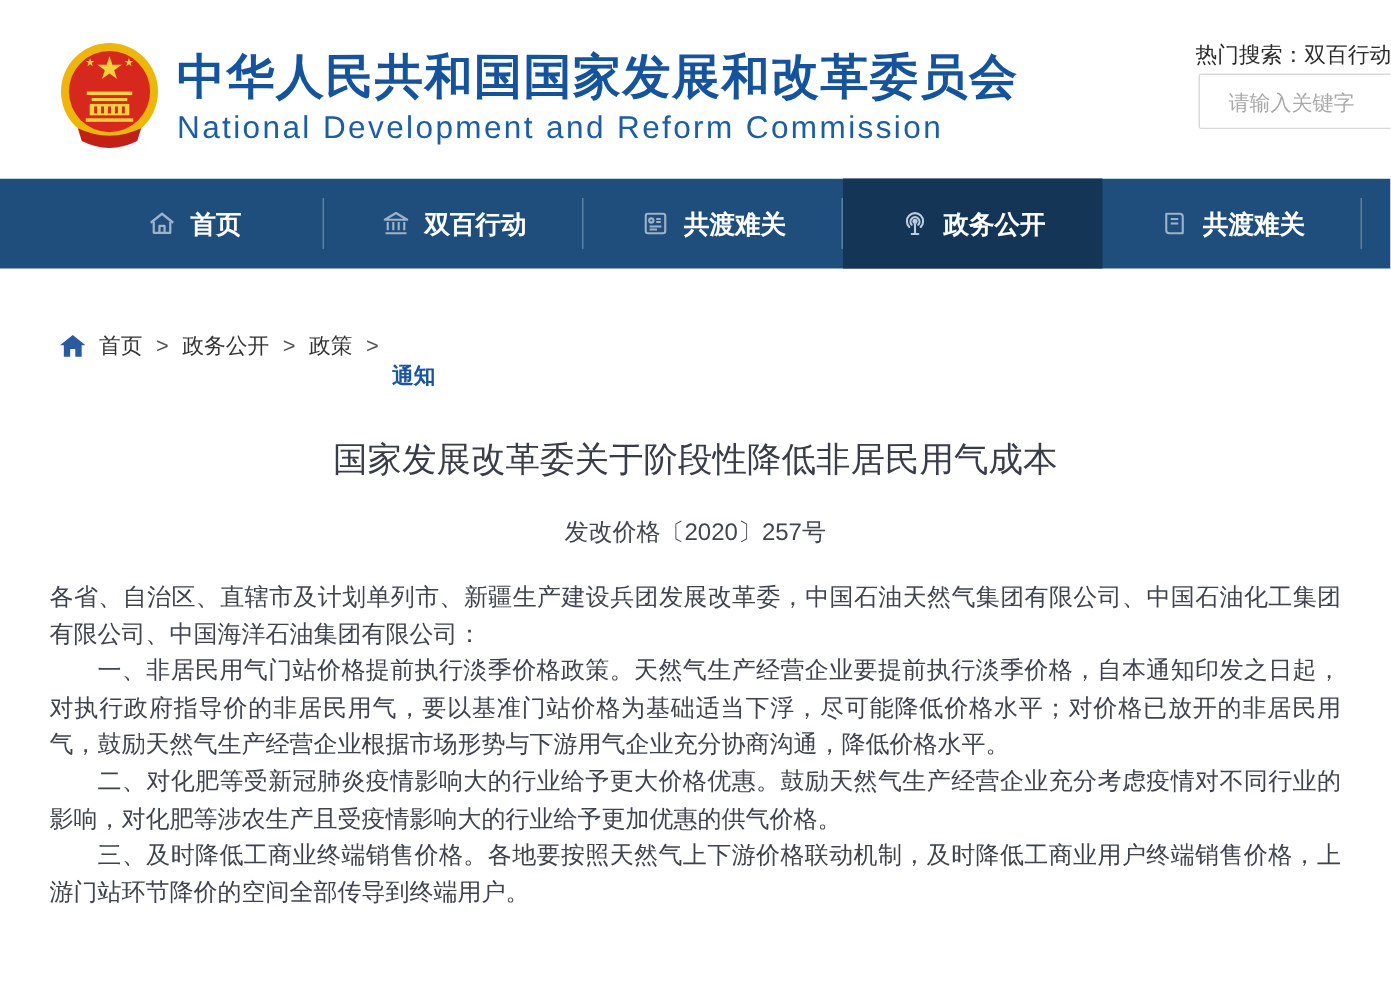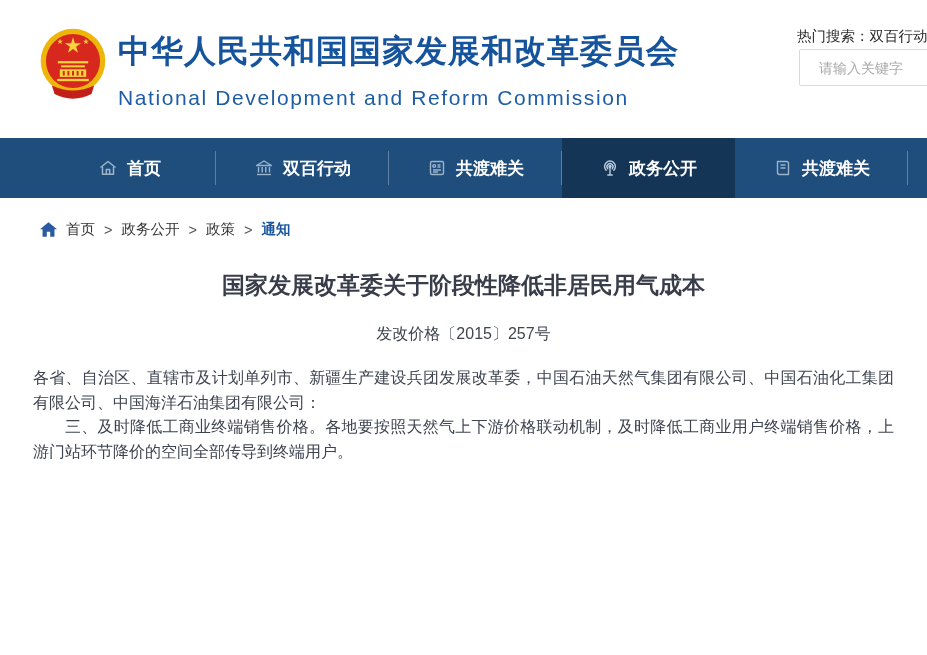--- a/index.html
+++ b/index.html
@@ -1,24 +1,24 @@
 <!DOCTYPE html>
 <html><head>
 <meta charset="utf-8">
 <style>
   * { margin:0; padding:0; box-sizing:border-box; }
   html,body { width:927px; height:655px; overflow:hidden; background:#fff;
     font-family:"Liberation Sans","DejaVu Sans",sans-serif; }
 
   
-  .header { position:relative; height:138px; background:#fff; }
+  .header { position:relative; height:119px; background:#fff; }
   .logo { position:absolute; left:40px; top:27px; width:66px; height:80px; }
   .titles { position:absolute; left:118px; top:30px; }
   .title-cn { font-size:32px; font-weight:bold; color:#15549d; letter-spacing:1px; white-space:nowrap; }
-  .title-en { font-size:21px; color:#1d5da5; letter-spacing:1.6px; margin-top:12px; white-space:nowrap; }
+  .title-en { font-size:21px; color:#1d5da5; letter-spacing:1.6px; margin-top:0; white-space:nowrap; }
   .hot-search { position:absolute; left:797px; top:27px; font-size:14.5px; color:#2b2b2b; white-space:nowrap;text-align:right; }
   .search-box { position:absolute; left:799px; top:49px; width:180px; height:37px;
     border:1px solid #d9d9d9; background:#fff; border-radius:2px; }
   .search-box input { width:100%; height:100%; border:none; outline:none; padding-left:19px;
     font-size:14px; color:#333; font-family:inherit; }
   .search-box input::placeholder { color:#a9a9a9; }
 
   
   .nav { height:60px; background:#1f4e7d; display:flex; padding-left:43px; }
   .nav-item { width:173px; height:60px; display:flex; align-items:center; justify-content:center;
@@ -28,25 +28,25 @@
   .nav-item::after { content:""; position:absolute; right:0; top:13px; height:34px; width:1px;
     background:rgba(255,255,255,.28); }
   .nav-item.active { background:#153557; }
   .nav-item.active::after { display:none; }
 
   
   .breadcrumb { margin:22px 0 0 40px; display:flex; align-items:center; gap:9px;
     font-size:14.5px; color:#333; }
   .crumb { color:#333; text-decoration:none; cursor:pointer; }
   .crumb-sep { color:#555; }
-  .crumb-current { color:#1a56a0; font-weight:bold; }
+  .crumb-current { color:#1a56a0; font-weight:bold;margin-top:40px; }
   .bc-home { width:17px; height:16px; display:block; }
 
   
-  .doc-title { margin-top:26px; text-align:center; font-size:23px; font-weight:bold;
+  .doc-title { margin-top:26px; text-align:center; font-size:23px; font-weight:normal;
     color:#383d49; line-height:40px; }
   .doc-number { margin-top:19px; text-align:center; font-size:16px; color:#40454f; }
   .article { margin:21px 33px 0 33px; font-size:16px; line-height:24.6px; color:#3e434f;
     text-align:justify; }
   .article p.indent { text-indent:2em; }
 </style>
 </head>
 <body>
 
 <div class="header">
@@ -138,18 +138,20 @@
   <span class="crumb-sep">&gt;</span>
   <a class="crumb">政策</a>
   <span class="crumb-sep">&gt;</span>
   <span class="crumb-current">通知</span>
 </div>
 
 <div class="doc-title">
   <div>国家发展改革委关于阶段性降低非居民用气成本</div>
 </div>
 
-<div class="doc-number">发改价格〔2015〕257号</div>
+<div class="doc-number">发改价格〔2020〕257号</div>
 
 <div class="article">
   <p>各省、自治区、直辖市及计划单列市、新疆生产建设兵团发展改革委，中国石油天然气集团有限公司、中国石油化工集团有限公司、中国海洋石油集团有限公司：</p>
+  <p class="indent">一、非居民用气门站价格提前执行淡季价格政策。天然气生产经营企业要提前执行淡季价格，自本通知印发之日起，对执行政府指导价的非居民用气，要以基准门站价格为基础适当下浮，尽可能降低价格水平；对价格已放开的非居民用气，鼓励天然气生产经营企业根据市场形势与下游用气企业充分协商沟通，降低价格水平。</p>
+  <p class="indent">二、对化肥等受新冠肺炎疫情影响大的行业给予更大价格优惠。鼓励天然气生产经营企业充分考虑疫情对不同行业的影响，对化肥等涉农生产且受疫情影响大的行业给予更加优惠的供气价格。</p>
   <p class="indent">三、及时降低工商业终端销售价格。各地要按照天然气上下游价格联动机制，及时降低工商业用户终端销售价格，上游门站环节降价的空间全部传导到终端用户。</p>
 </div>
 
 </body></html>

